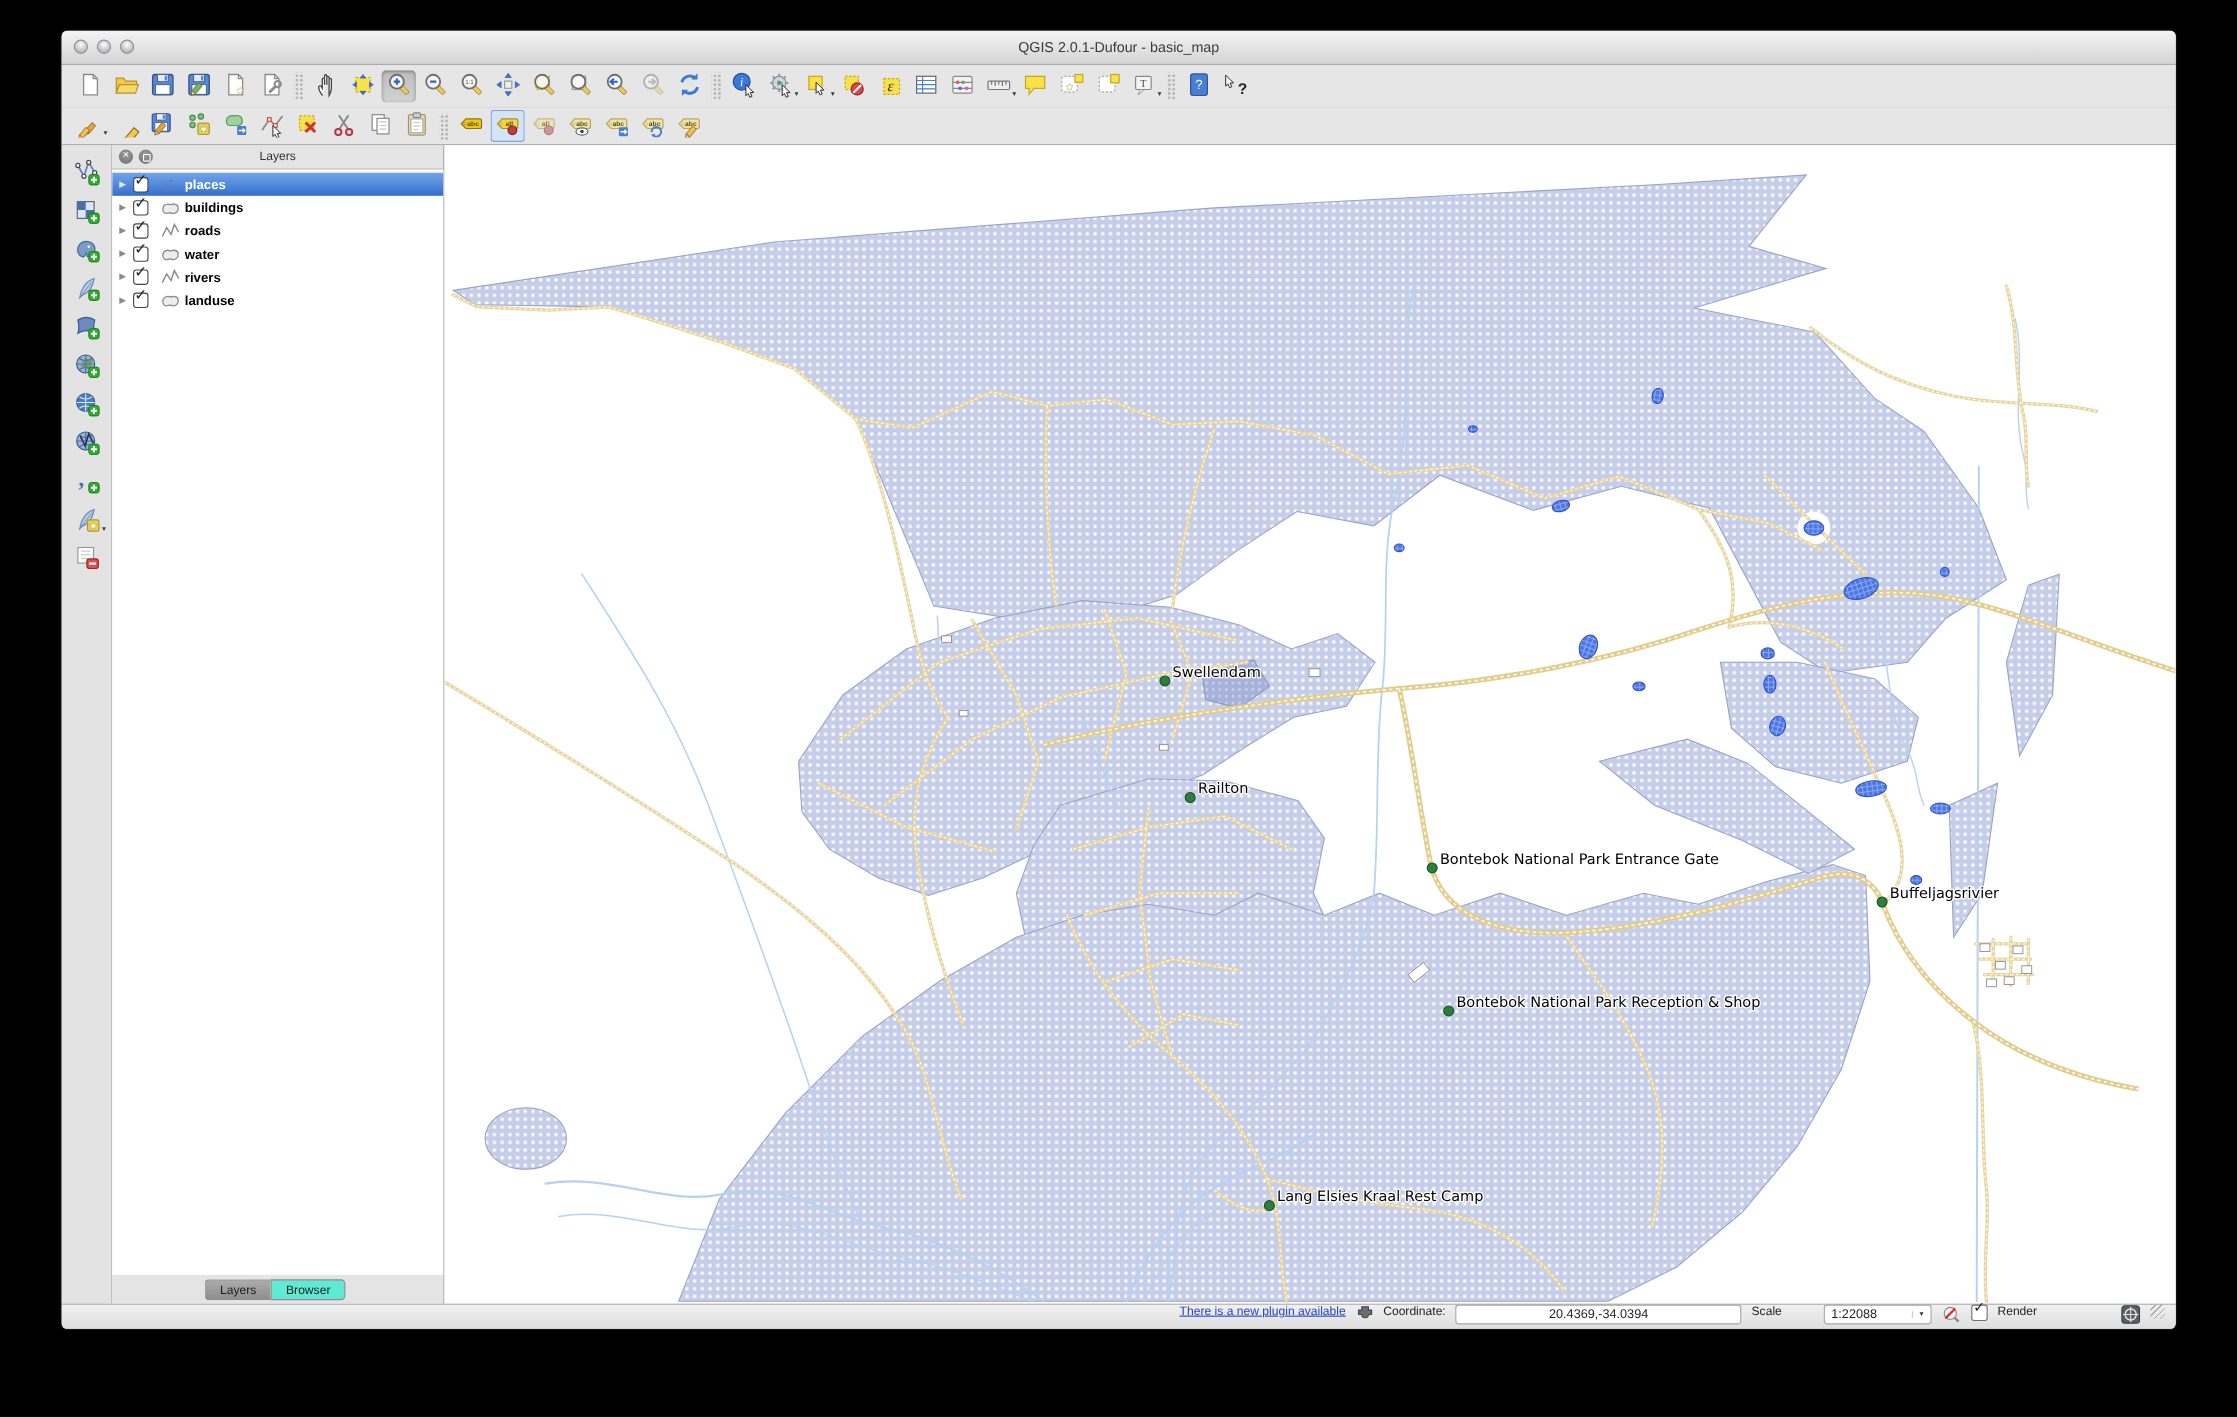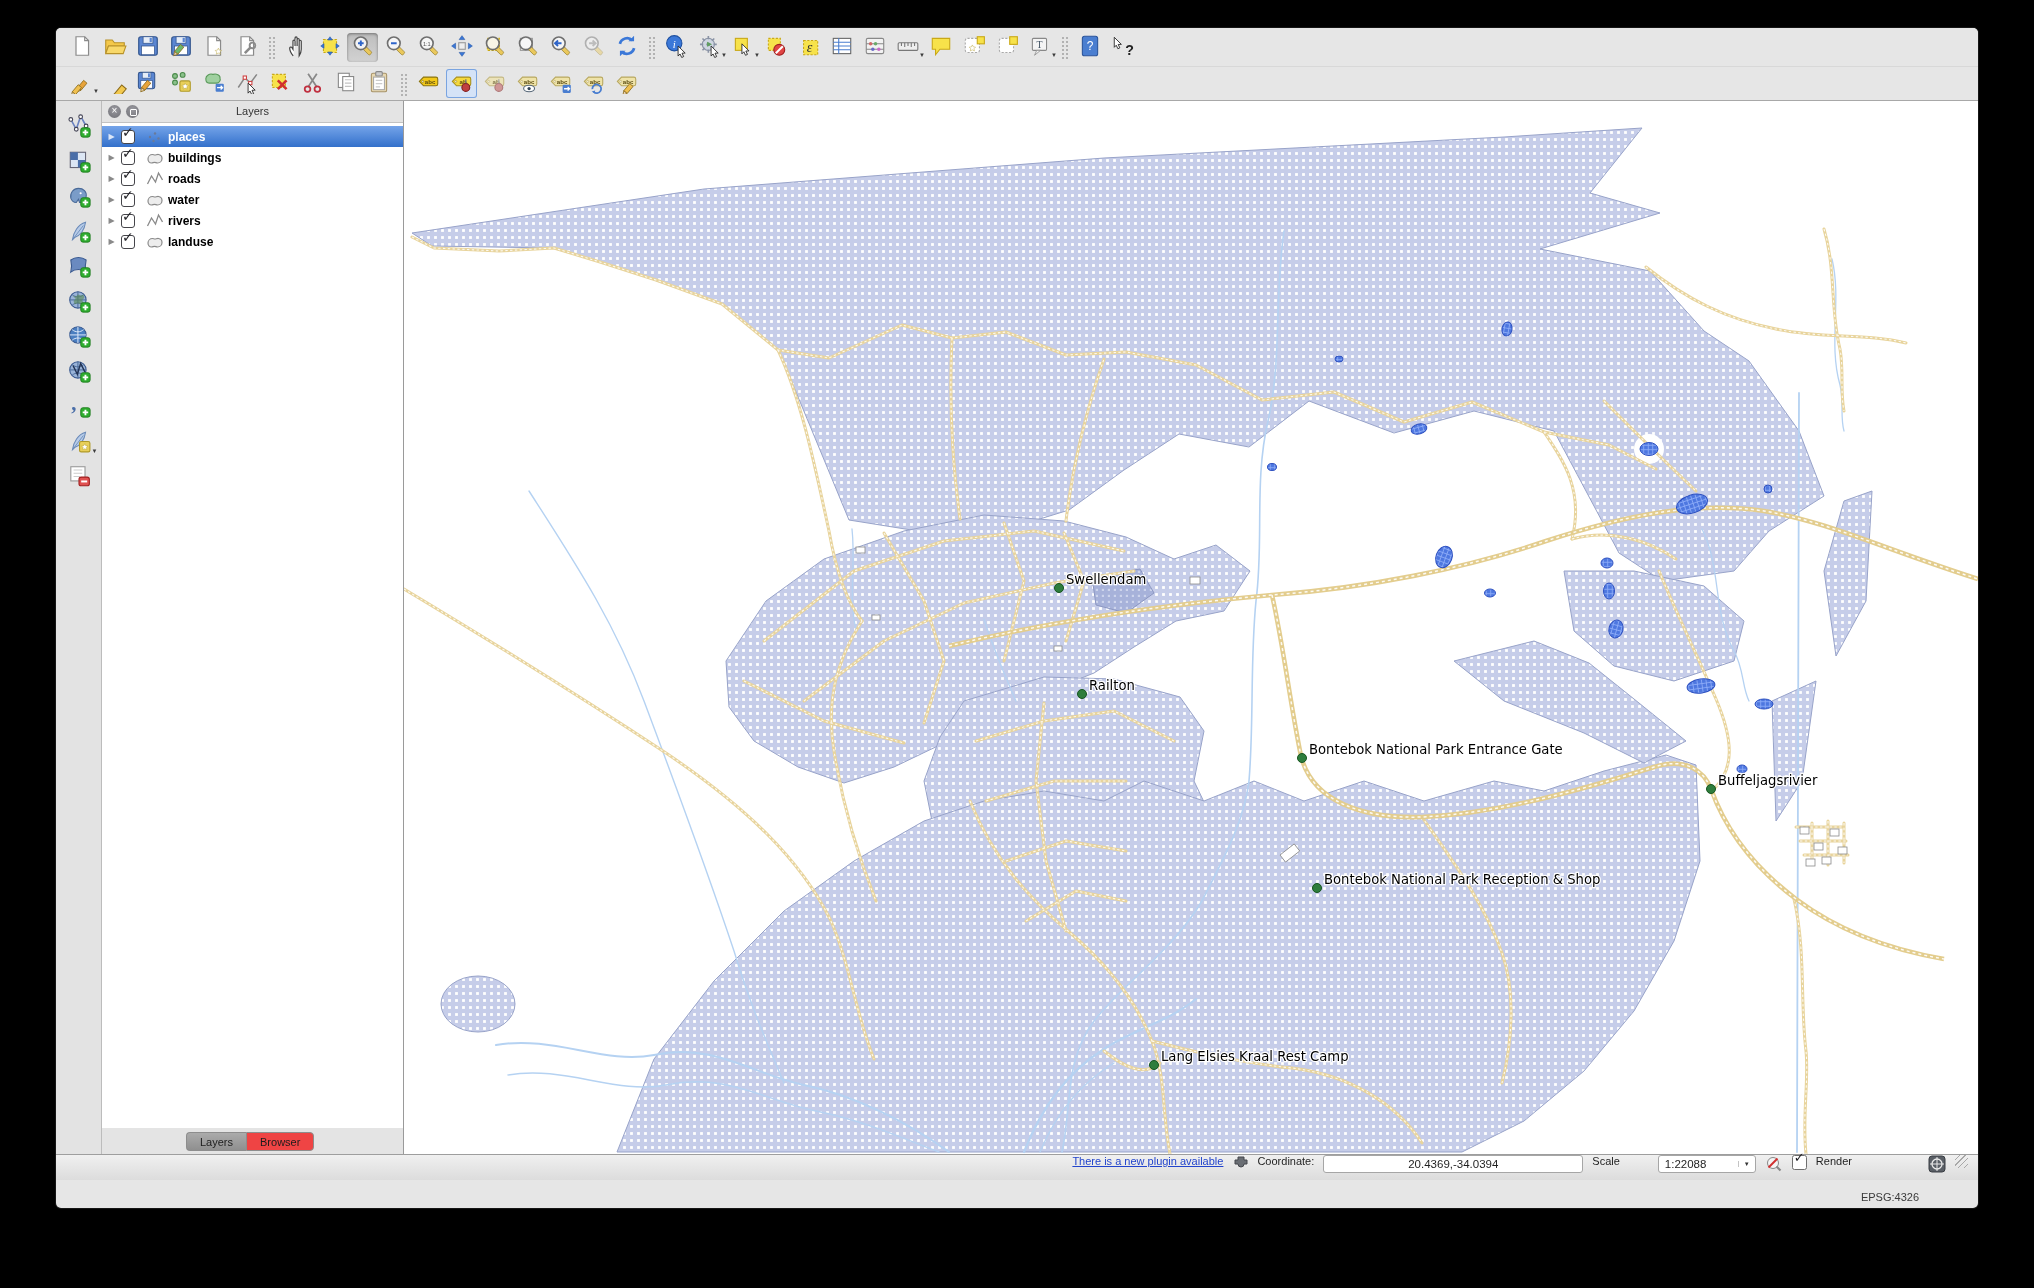--- a/index.html
+++ b/index.html
@@ -41,21 +41,21 @@
   .layer-row{display:flex;align-items:center;height:21px;font-size:12px;font-weight:700;color:#000;}
   .layer-row.selected{background:linear-gradient(#74a4e9,#3370cb);color:#fff;}
   .layer-row.selected .llabel{}
   .tri{width:19px;text-align:center;font-size:8px;color:#8a8a8a;flex:none;}
   .layer-row.selected .tri{color:#dbe6f7;}
   .cb{width:14px;height:14px;background:#fff;border:1.5px solid #45454a;border-radius:3px;position:relative;
     margin-right:5px;box-sizing:border-box;flex:none;}
   .cb::after{content:"✓";position:absolute;left:0px;top:-7px;font-size:14px;font-weight:700;color:#26262b;}
   .licon{width:28px;display:flex;justify-content:center;flex:none;}
   .dock-tabs{height:26px;display:flex;align-items:center;padding-left:84px;background:#e4e4e4;flex:none;}
-  .tab{height:19px;line-height:18px;padding:0 13px;font-size:11px;border:1px solid #8d8d8d;background:#ef4444;color:#1d1d1d;box-sizing:border-box;}
+  .tab{height:19px;line-height:18px;padding:0 13px;font-size:11px;border:1px solid #8d8d8d;background:#5eead4;color:#1d1d1d;box-sizing:border-box;}
   .tab.active{background:linear-gradient(#ababab,#8f8f8f);border-radius:4px 0 0 4px;border-right:none;}
   .tab.inactive{border-radius:0 4px 4px 0;}
   .map{flex:1;position:relative;background:#fff;overflow:hidden;}
   .mapsvg{position:absolute;left:0;top:0;width:100%;height:100%;display:block;}
   
   .statusbar{height:26px;display:flex;align-items:flex-start;gap:9px;padding:0 10px;background:linear-gradient(#f0f0f0,#dcdcdc);
     border-top:1px solid #9e9e9e;font-size:11px;color:#1f1f1f;box-sizing:border-box;}
   .spacer{flex:1;}
   .link{color:#2244cc;text-decoration:underline;}
   .coordbox{width:260px;height:18px;background:#fff;border:1px solid #a6a6a6;border-radius:3px;text-align:center;
@@ -68,20 +68,28 @@
   .cbx::after{content:"✓";position:absolute;left:1px;top:-6px;font-size:13px;font-weight:700;color:#1d1d22;}
   .epsg{color:#3a3a3a;margin-top:36px;}
   .grip{width:13px;height:13px;background:
     repeating-linear-gradient(135deg,transparent 0 3px,#a8a8a8 3px 4px);}
   .sicon{display:flex;align-items:center;}
 </style>
 </head>
 <body>
 
 <div class="window">
+  <div class="titlebar">
+    <div class="traffic">
+      <span class="light"></span>
+      <span class="light"></span>
+      <span class="light"></span>
+    </div>
+    <div class="title">QGIS 2.0.1-Dufour - basic_map</div>
+  </div>
 
   <div class="toolbar" id="toolbar-main">
       <button class="tb-btn">
         <span class="ic"><svg width="24" height="24" viewBox="0 0 22 22">
             <path d="M5.5 2.5h8l3.5 3.5v13.5H5.5z" fill="#fff" stroke="#8a8a8a" stroke-width="1.1"></path>
             <path d="M13.5 2.5v3.5H17" fill="none" stroke="#8a8a8a" stroke-width="1.1"></path>
           </svg></span>
       </button>
       <button class="tb-btn">
         <span class="ic"><svg width="24" height="24" viewBox="0 0 22 22">

